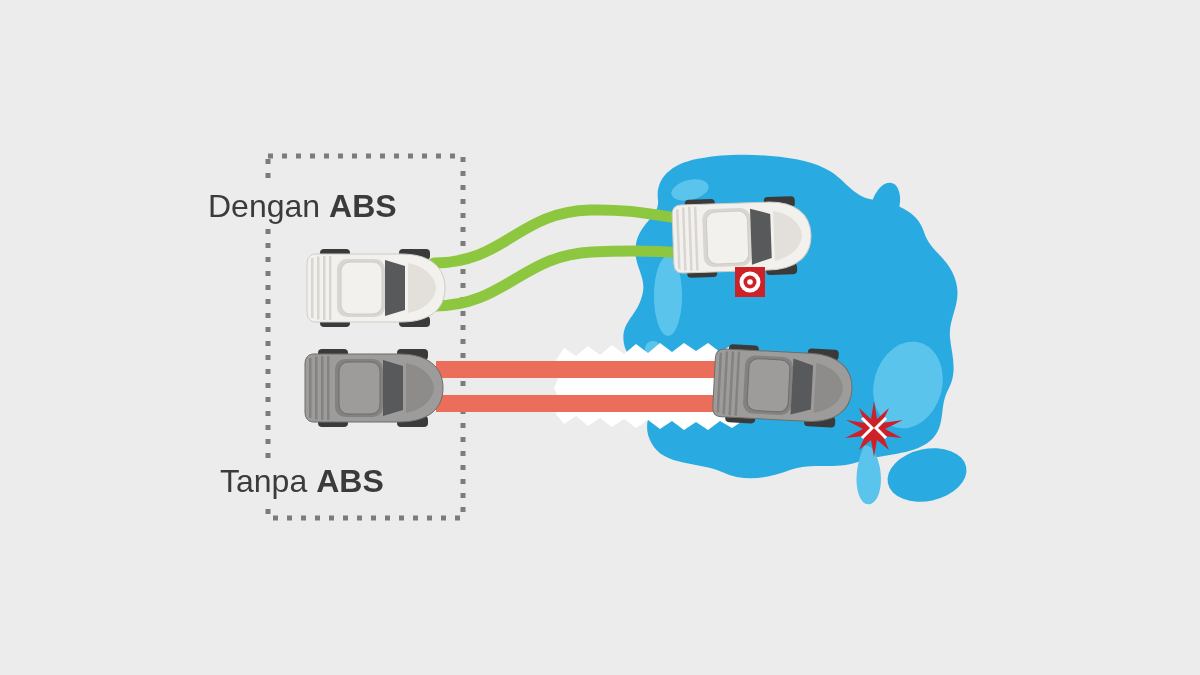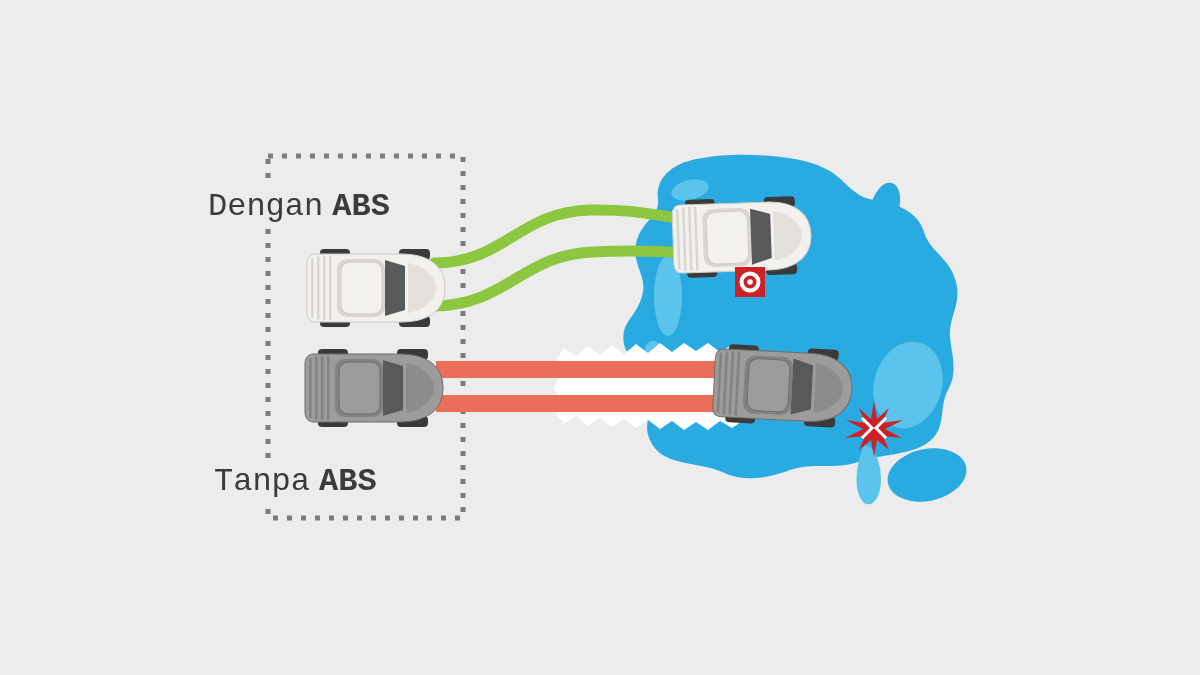--- a/index.html
+++ b/index.html
@@ -18,37 +18,37 @@
     --car-dark:#3A3A3A;
     --glass:#58595B;
     --alert-red:#CE2127;
   }
   html,body{margin:0;padding:0;background:var(--background);}
   .stage{
     position:relative;
     width:1028px;height:675px;
     background:var(--background);
     overflow:hidden;
-    font-family:Liberation Mono, monospace;
+    font-family:Liberation Sans, sans-serif;
   }
   .scene{position:absolute;left:0;top:0;width:1200px;height:675px;}
   .label{
     position:absolute;
     font-size:32px;
     line-height:1.1;
     color:var(--text);
     background:var(--background);
     padding:3px 10px;
     white-space:nowrap;
     z-index:5;
   }
   .label .prefix{font-weight:400;}
   .label strong{font-weight:700;margin-left:9px;}
   .label-top{left:198px;top:186px;}
-  .label-bottom{left:204px;top:461px;}
+  .label-bottom{left:210px;top:461px;}
 
   
   .puddle-fill{fill:var(--puddle);}
   .hl{fill:var(--puddle-highlight);}
   .spray{fill:var(--spray);}
   .trk-g{stroke:var(--abs-track);fill:none;stroke-width:11;stroke-linecap:round;}
   .trk-r{fill:var(--no-abs-track);}
   .dark{fill:var(--car-dark);}
   .glass{fill:var(--glass);}
   .cwb{fill:var(--car-white-body);stroke:#CFCCC6;stroke-width:1;}

